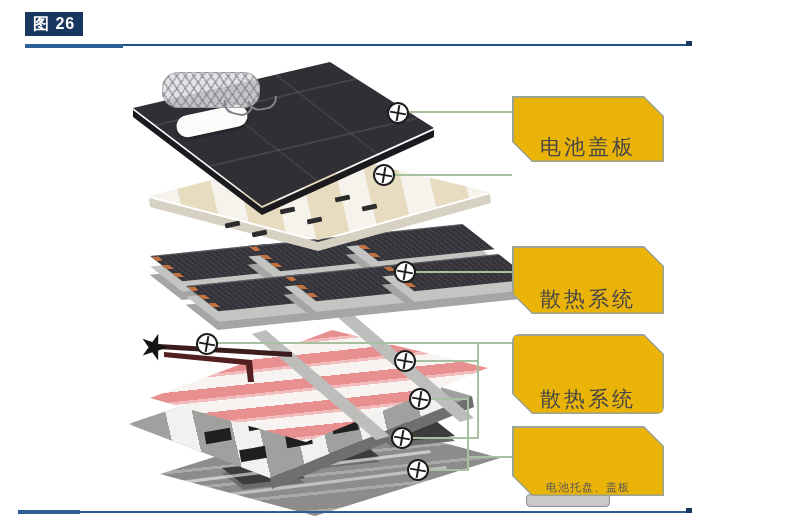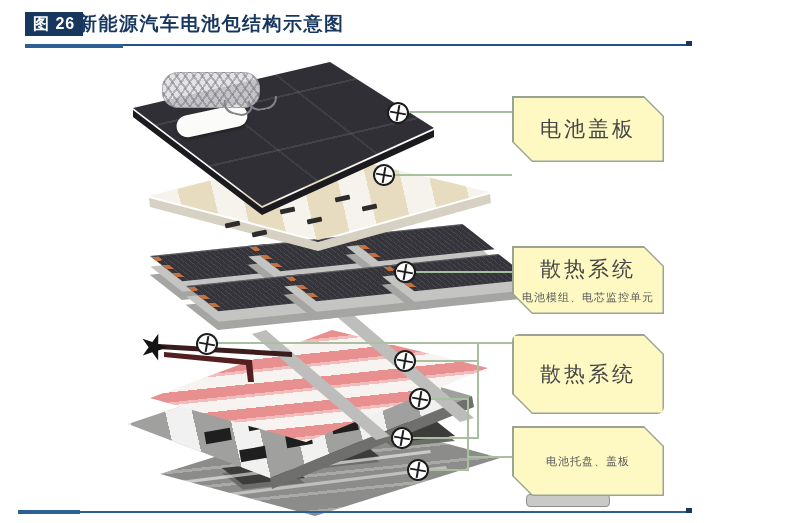--- a/index.html
+++ b/index.html
@@ -95,34 +95,33 @@
   
   .ln{position:absolute;background:#a8c0a0;}
   .mk{position:absolute;width:22px;height:22px;border:2px solid #1c1c1c;border-radius:50%;
     background:#fff;box-sizing:border-box;transform:rotate(10deg);}
   .mk::before{content:"";position:absolute;left:1px;right:1px;top:50%;margin-top:-1px;height:2px;background:#1c1c1c;}
   .mk::after{content:"";position:absolute;top:1px;bottom:1px;left:50%;margin-left:-1px;width:2px;background:#1c1c1c;}
 
   
   .callout{position:absolute;left:512px;width:152px;background:#9aa394;
     clip-path:polygon(0 0,calc(100% - 20px) 0,100% 20px,100% 100%,20px 100%,0 calc(100% - 20px));}
-  .callout-in{position:absolute;inset:1.5px;background:#fef9c3;
+  .callout-in{position:absolute;inset:1.5px;background:#eab308;
     clip-path:polygon(0 0,calc(100% - 19px) 0,100% 19px,100% 100%,19px 100%,0 calc(100% - 19px));
-    display:flex;flex-direction:column;align-items:center;justify-content:center;gap:7px;}
+    display:flex;flex-direction:column;align-items:center;justify-content:flex-end;gap:7px;}
   .callout-main{font-size:21px;color:#464646;letter-spacing:3px;font-weight:500;}
   .callout-sub{font-size:11px;color:#5a5a5a;letter-spacing:1px;}
   .callout-sub:empty{display:none;}
 </style>
 </head>
 <body>
 
 <div id="stage">
 
   <div class="fig-tag">图 26</div>
-  <div class="fig-title">新能源汽车电池包结构示意图</div>
   <div class="rule" style="left:25px;top:44px;width:770px;height:2px;background:#24508c;"></div>
   <div class="rule" style="left:25px;top:44px;width:98px;height:4px;"></div>
   <div class="rule" style="left:686px;top:41px;width:109px;height:5px;background:#17375e;"></div>
 
   <div class="layer tray"></div>
   <div class="bay" style="left:222px;top:468px;"></div>
   <div class="bay" style="left:297px;top:447px;"></div>
   <div class="bay" style="left:372px;top:426px;"></div>
   <div class="tray-rail tr1"></div>
   <div class="tray-rail tr2"></div>
@@ -190,21 +189,20 @@
 
   <div class="callout" style="top:96px;height:66px;">
     <div class="callout-in">
       <div class="callout-main">电池盖板</div>
 
     </div>
   </div>
   <div class="callout" style="top:246px;height:68px;">
     <div class="callout-in">
       <div class="callout-main">散热系统</div>
-      <div class="callout-sub">电池模组、电芯监控单元</div>
     </div>
   </div>
   <div class="callout" style="top:334px;height:80px;border-radius:7px;">
     <div class="callout-in">
       <div class="callout-main">散热系统</div>
     </div>
   </div>
   <div class="callout" style="top:426px;height:70px;">
     <div class="callout-in">
       <div class="callout-sub">电池托盘、盖板</div>

